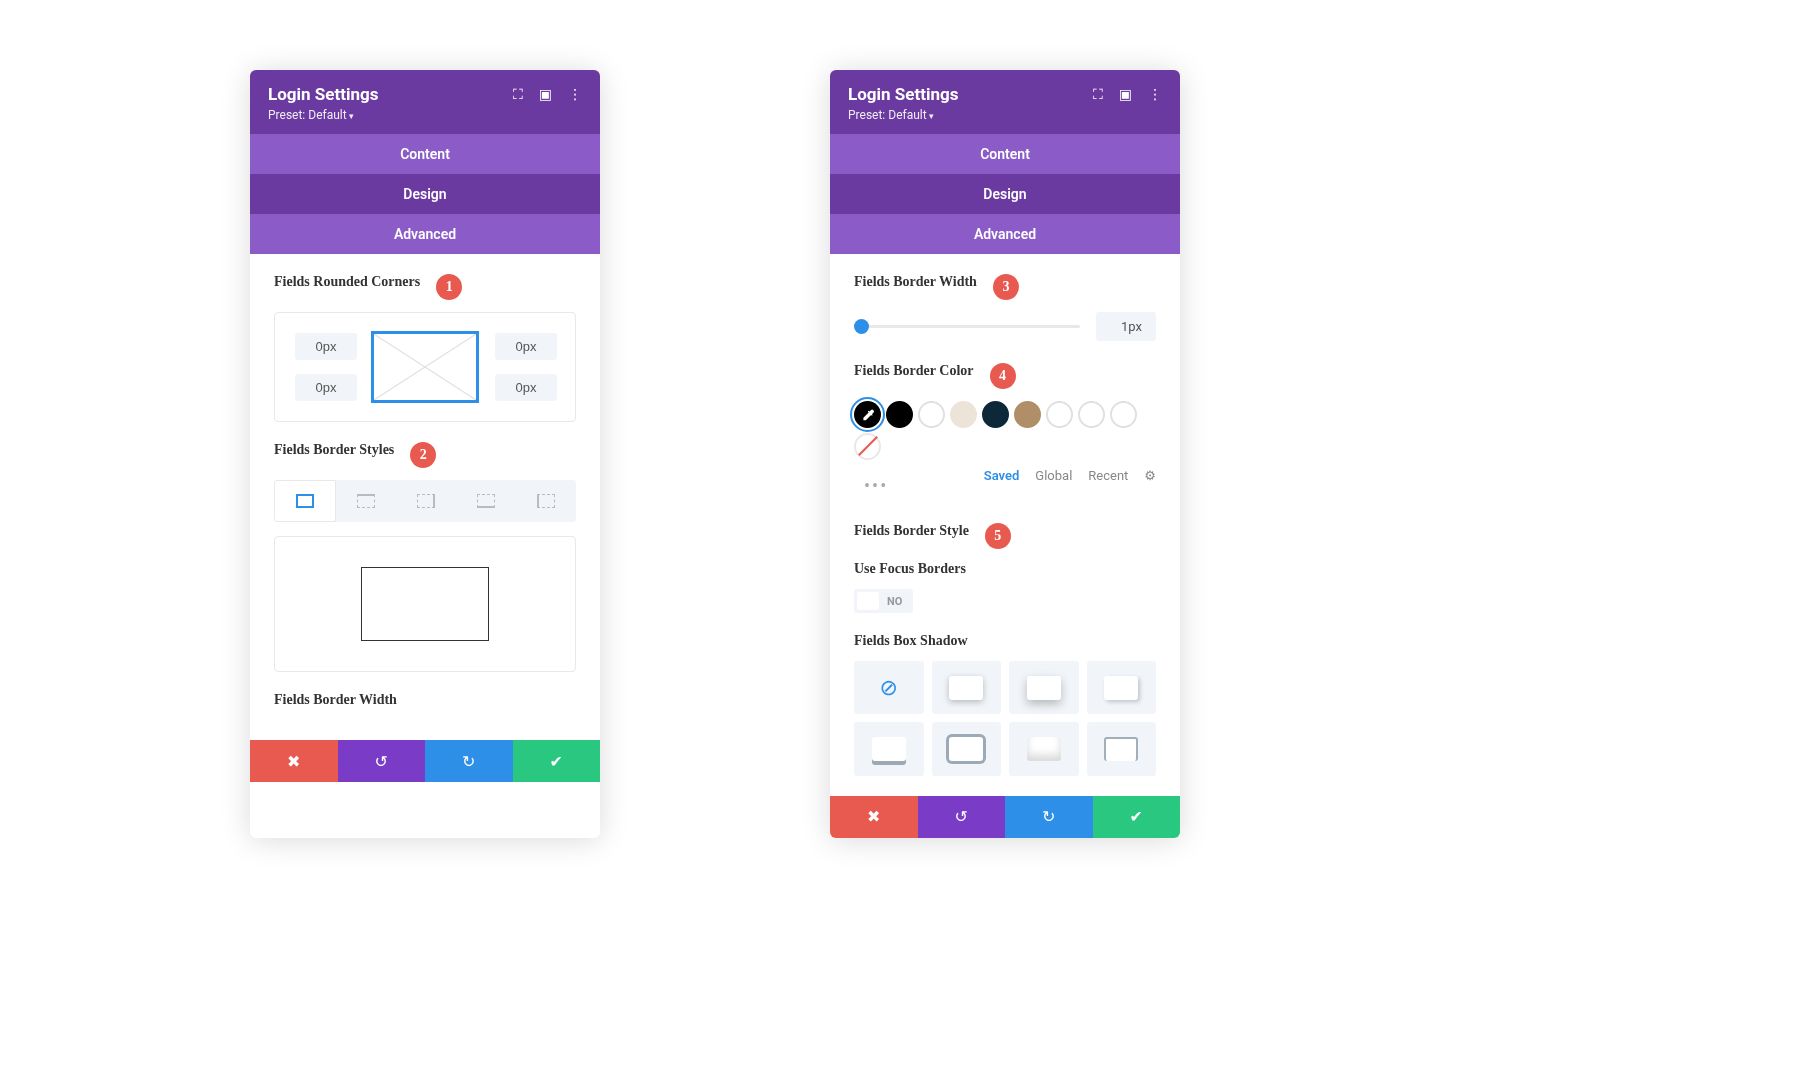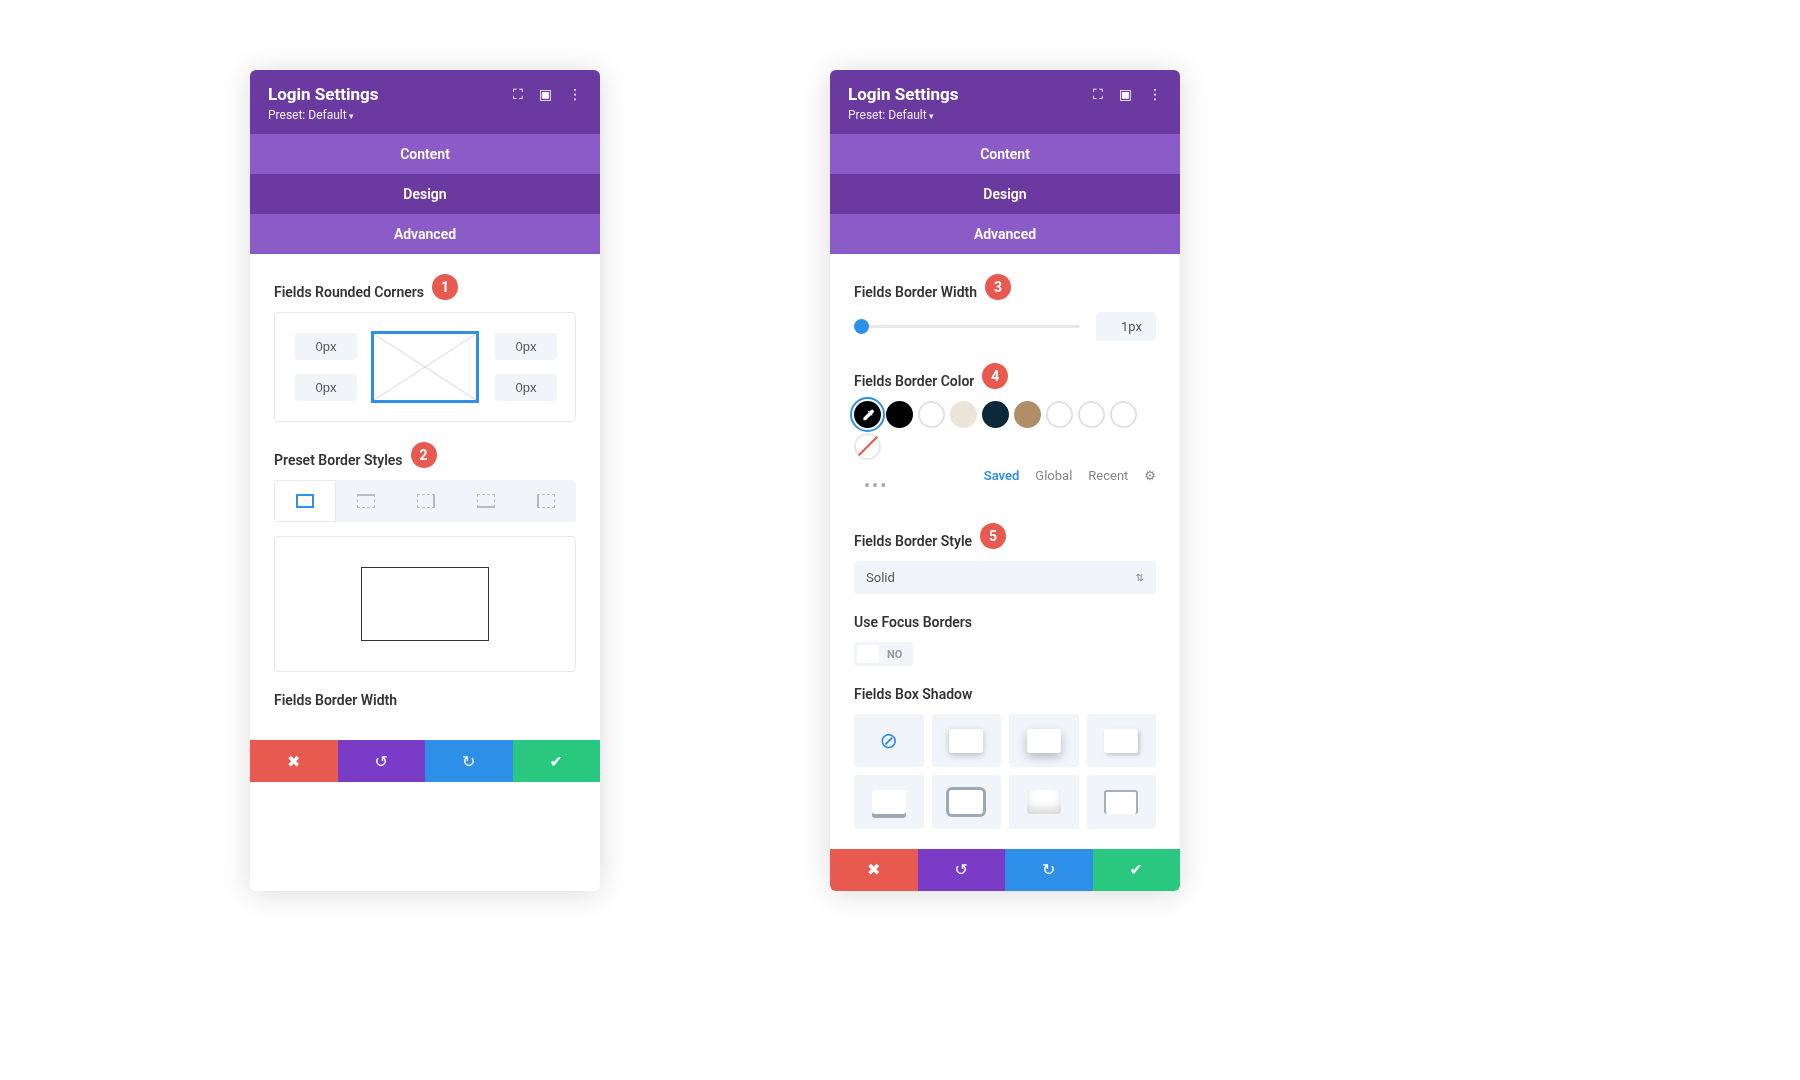--- a/index.html
+++ b/index.html
@@ -9,21 +9,21 @@
 .header-row { display: flex; justify-content: space-between; align-items: center; gap: 16px; }
 .header h2 { font-size: 17px; font-weight: 700; }
 .header-icons { display: flex; gap: 16px; align-items: center; }
 .header-icons span { cursor: pointer; font-size: 14px; }
 .preset { font-size: 12px; margin-top: 4px; opacity: 0.9; }
 .preset::after { content: " ▾"; font-size: 9px; }
 .tabs { background: #8b5cc7; display: flex; flex-direction: column; }
 .tab { flex: 1; text-align: center; padding: 12px 0; color: #fff; font-size: 14px; cursor: pointer; font-weight: 600; }
 .tab.active { background: #6b3aa0; }
 .content { padding: 20px 24px; background: #fff; min-height: 480px; }
-.section-label { font-size: 14px; font-weight: 600; color: #333; margin-bottom: 12px; display: flex; align-items: flex-end; gap: 8px; }
+.section-label { font-size: 14px; font-weight: 600; color: #333; margin-bottom: 12px; display: flex; align-items: flex-start; gap: 16px; font-family: Liberation Serif, serif; }
 .badge { display: inline-flex; align-items: center; justify-content: center; width: 26px; height: 26px; border-radius: 50%; background: #e85a4f; color: #fff; font-weight: 700; font-size: 14px; }
 .corners-box { border: 1px solid #e8e8e8; border-radius: 4px; padding: 18px 20px; display: grid; grid-template-columns: 60px 1fr 60px; gap: 10px 16px; align-items: center; margin-bottom: 20px; }
 .corner-input { background: #f1f5f9; border: none; padding: 6px 0; text-align: center; font-size: 13px; color: #555; border-radius: 3px; width: 62px; }
 .corners-preview { border: 3px solid #2e8fe8; grid-row: span 2; height: 72px; position: relative; display: flex; align-items: center; justify-content: center; }
 .corners-preview::before, .corners-preview::after { content: ""; position: absolute; background: #e0e0e0; }
 .corners-preview svg { width: 100%; height: 100%; position: absolute; }
 .link-icon { position: relative; color: #2e8fe8; font-size: 18px; z-index: 2; }
 .border-styles { display: flex; gap: 0; margin-bottom: 14px; }
 .border-style-btn { flex: 1; height: 42px; display: flex; align-items: center; justify-content: center; background: #f1f5f9; cursor: pointer; }
 .border-style-btn:first-child { border-radius: 3px 0 0 3px; }
@@ -103,21 +103,21 @@
               <path d="M14 11a5 5 0 0 0-7 0l-3 3a5 5 0 0 0 7 7l1-1"></path>
             </svg>
         </span>
       </div>
       <input class="corner-input" value="0px" style="">
       <input class="corner-input" value="0px" style="">
       <input class="corner-input" value="0px" style="">
     </div>
 
     <div class="section-label">
-      <span>Preset Border Styles</span>
+      <span>Fields Border Styles</span>
       <span class="badge">2</span>
     </div>
     <div class="border-styles">
       <div class="border-style-btn active">
           <div class="bs-icon" style="border:2px solid #2e8fe8"></div>
         </div>
       <div class="border-style-btn">
           <div class="bs-icon" style="border:1px dashed #bbb;border-top:2px solid #bbb"></div>
         </div>
       <div class="border-style-btn">
@@ -204,23 +204,20 @@
         <span>Global</span>
         <span>Recent</span>
         <span class="gear">⚙</span>
       </div>
     </div>
 
     <div class="section-label">
       <span>Fields Border Style</span>
       <span class="badge">5</span>
     </div>
-    <div class="select-box">
-      <span>Solid</span>
-    </div>
 
     <div class="section-label">
       <span>Use Focus Borders</span>
     </div>
     <div class="toggle">
       <div class="toggle-knob"></div>
       <span class="toggle-label">NO</span>
     </div>
 
     <div class="section-label">

